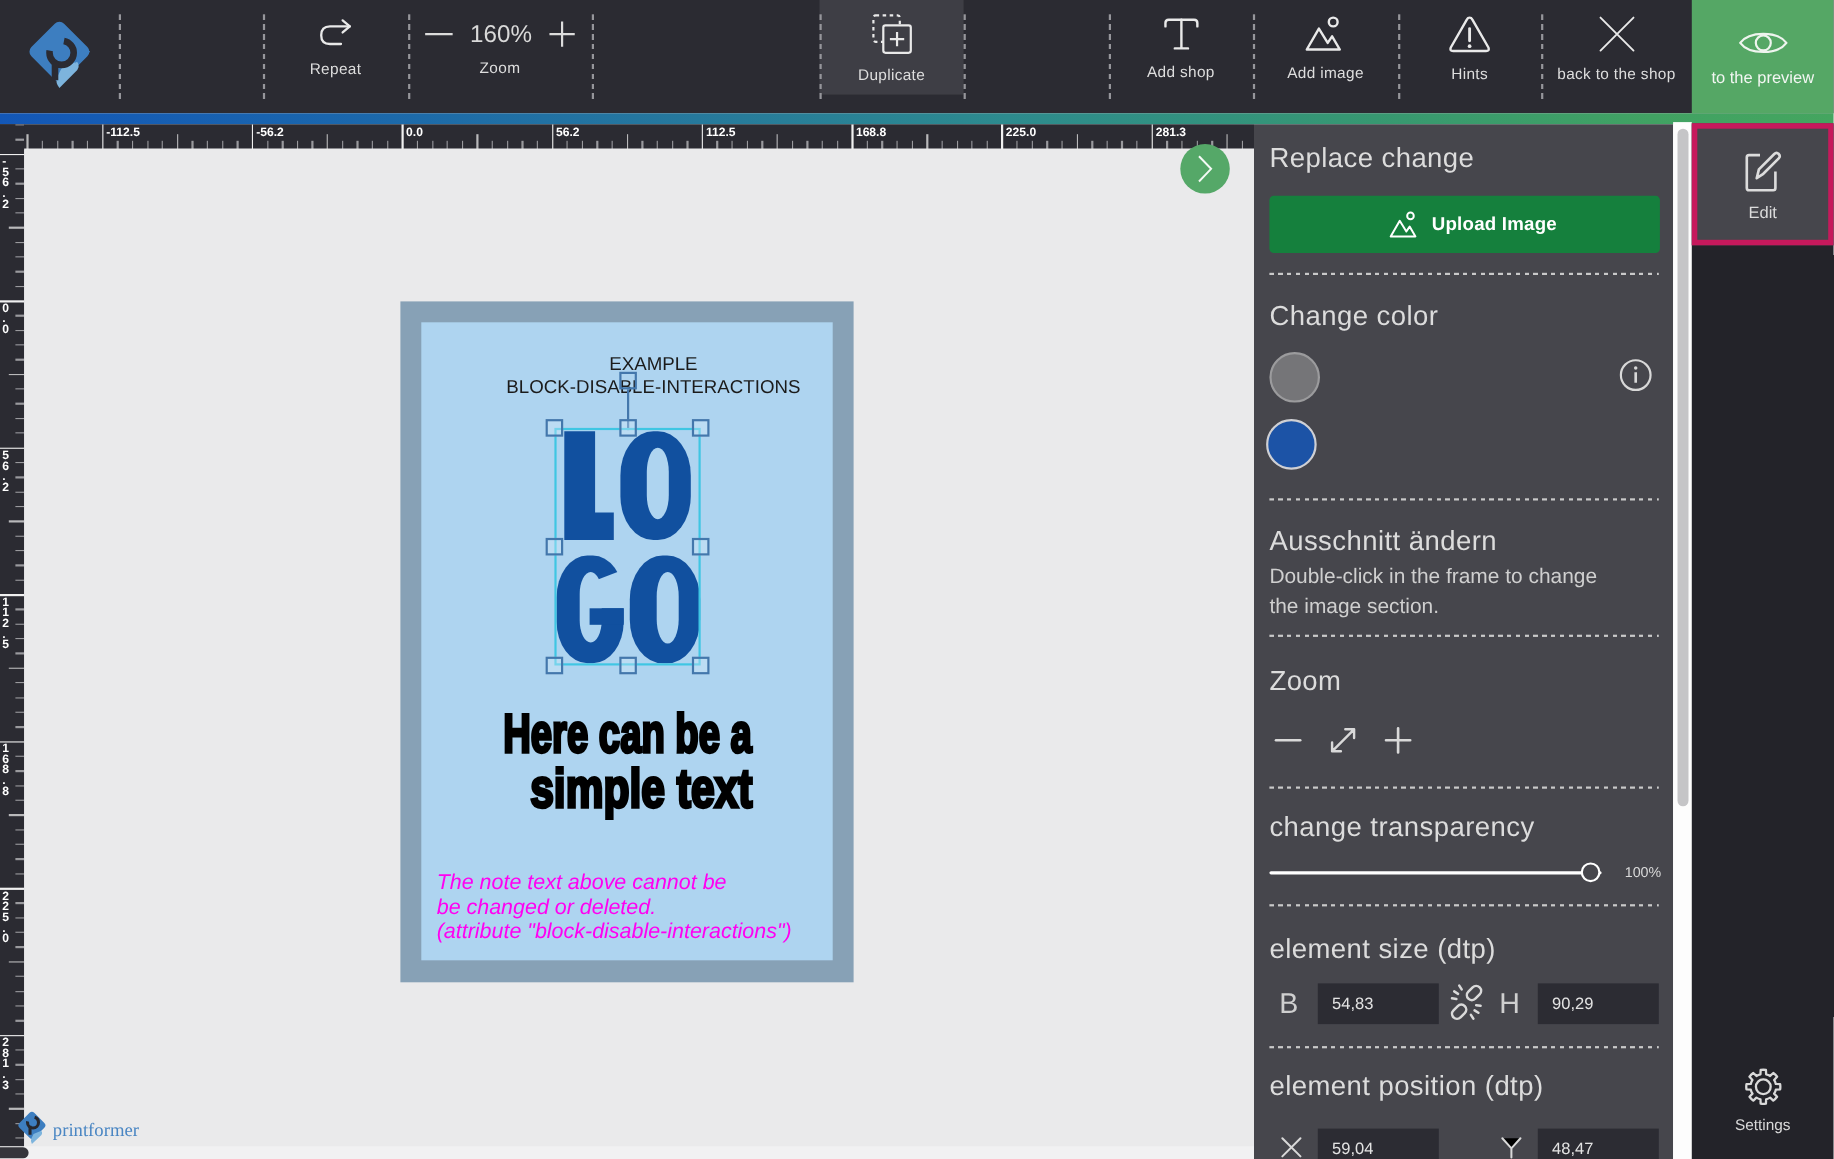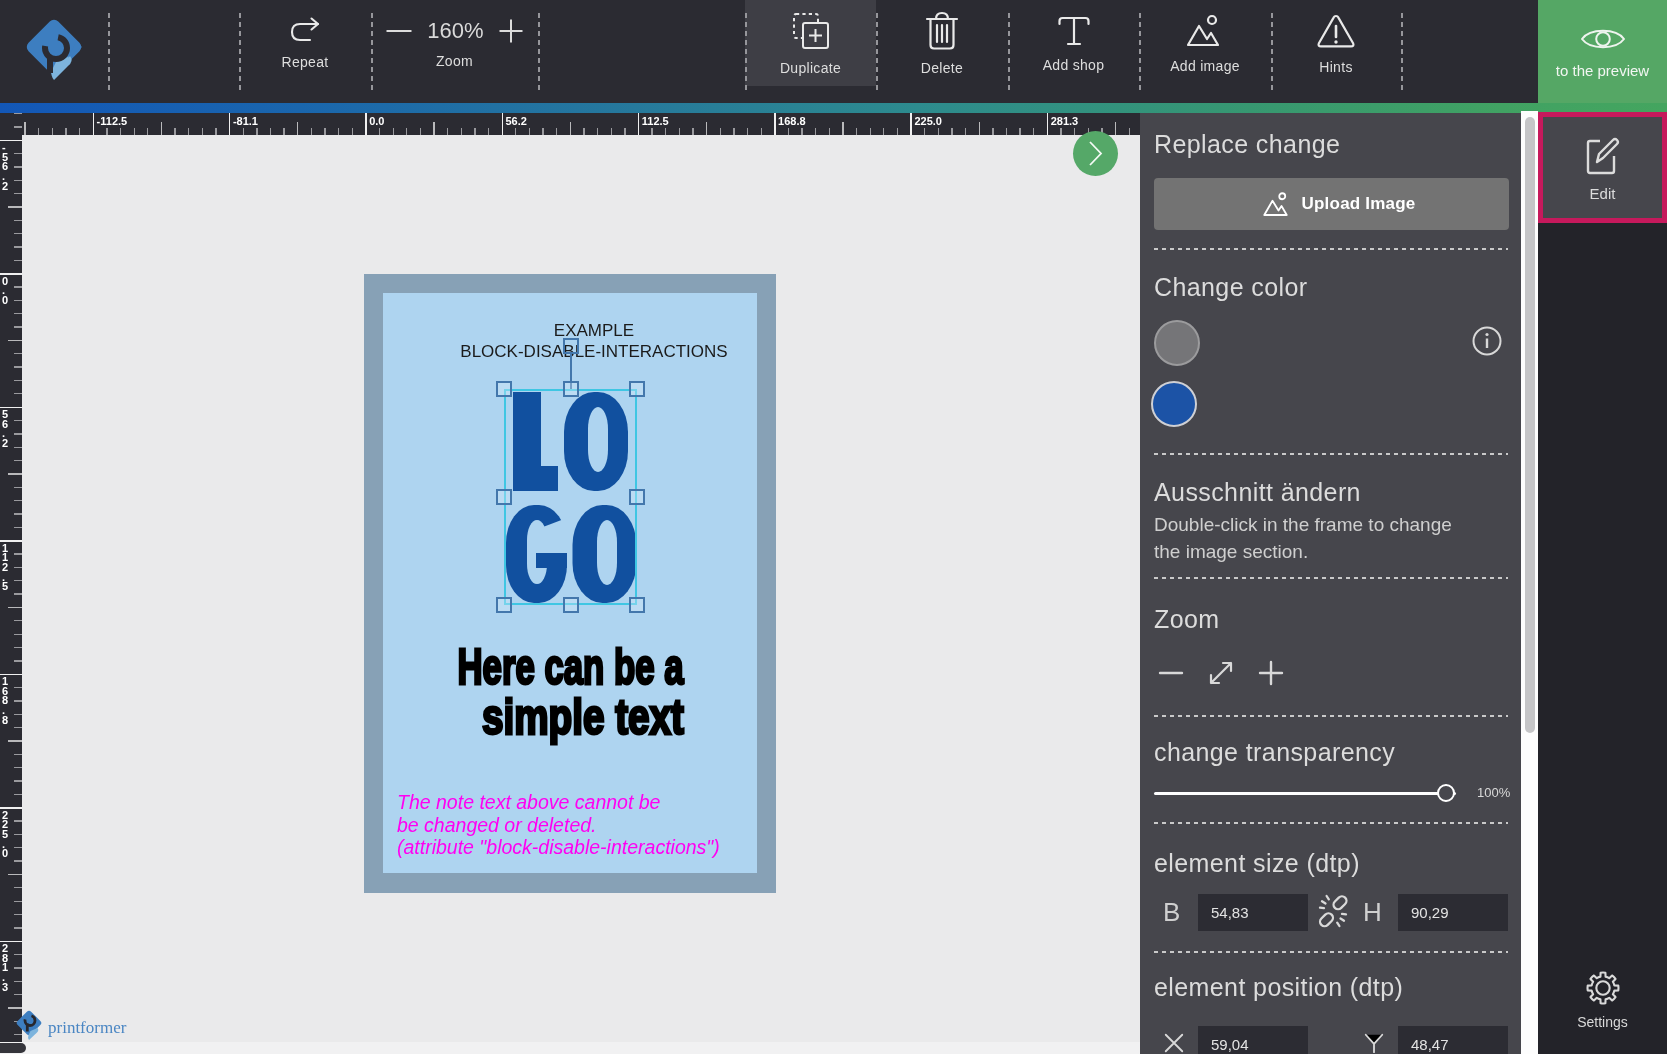--- a/index.html
+++ b/index.html
@@ -25,21 +25,21 @@
   #selrect { position:absolute; left:504px; top:389px; width:133px; height:216px; border:2px solid #3fc6e3; }
   .hndl { position:absolute; width:16px; height:16px; border:2px solid #4377ac; background:rgba(214,234,249,0.35); }
   #rotline { position:absolute; left:569.5px; top:354px; width:2px; height:37px; background:#4377ac; }
   #magtext { position:absolute; left:397px; top:791px; font-size:19.5px; font-style:italic; color:#ff00f2; line-height:22.5px; white-space:nowrap; }
   #greenbtn { position:absolute; left:1073px; top:131px; width:45px; height:45px; border-radius:50%; background:#55a868; display:flex; align-items:center; justify-content:center; }
   #panel { position:absolute; left:1140px; top:113px; width:381px; height:941px; background:#46464c; color:#dcdcdc; }
   .phead { position:absolute; left:14px; font-size:25px; font-weight:400; color:#dcdcdc; letter-spacing:0.4px; }
   .pdash { position:absolute; left:14px; width:354px; height:2px; background:repeating-linear-gradient(90deg,#c9c9c9 0 4px,transparent 4px 8px); }
   .pinput { position:absolute; width:110px; height:37px; background:#2c2c33; color:#e3e3e3; font-size:15px; line-height:37px; padding-left:13px; }
   .plab { position:absolute; font-size:26px; color:#cfcfcf; font-weight:400; }
-  #upload { position:absolute; left:14px; top:65px; width:355px; height:52px; background:#737373; border-radius:4px; display:flex; align-items:center; justify-content:center; color:#fff; font-size:17px; font-weight:bold; letter-spacing:0.2px; }
+  #upload { position:absolute; left:14px; top:65px; width:355px; height:52px; background:#15803d; border-radius:4px; display:flex; align-items:center; justify-content:center; color:#fff; font-size:17px; font-weight:bold; letter-spacing:0.2px; }
   .circ { position:absolute; border-radius:50%; }
   #vscroll { position:absolute; left:1521px; top:111px; width:17px; height:943px; background:#fdfdfd; }
   #vthumb { position:absolute; left:3.5px; top:6px; width:10px; height:616px; background:#c5c5c7; border-radius:5px; }
   #sidebar { position:absolute; left:1538px; top:113px; width:129px; height:941px; background:#232329; }
   .scell { display:flex; flex-direction:column; align-items:center; color:#d9d9d9; font-size:14px; }
   #editbox { position:absolute; left:1538px; top:112px; width:129px; height:111px; background:#46464c; border:5px solid #c6195c; display:flex; flex-direction:column; align-items:center; justify-content:center; color:#dcdcdc; font-size:15px; }
   #previewbtn { position:absolute; left:1538px; top:0; width:129px; height:103px; background:#55a765; display:flex; flex-direction:column; align-items:center; justify-content:center; color:#f2f6f2; }
 </style>
 </head>
 <body>
@@ -61,29 +61,20 @@
       <div class="lbl">Repeat</div>
     </div>
 <div class="tcell" style="left:745px;width:131px;background:#3e3e45;">
       <svg width="40" height="40" viewBox="0 0 40 40" fill="none">
         <rect x="3" y="3" width="24" height="24" rx="2" stroke="#e9e9e9" stroke-width="2" stroke-dasharray="3.2 3.2"></rect>
         <rect x="12" y="12" width="25" height="25" rx="2" fill="#3e3e45" stroke="#e9e9e9" stroke-width="2"></rect>
         <path d="M24.5 18 V31 M18 24.5 H31" stroke="#e9e9e9" stroke-width="2"></path>
       </svg>
       <div class="lbl">Duplicate</div>
     </div>
-<div class="tcell" style="left:876px;width:132px;">
-      <svg width="36" height="40" viewBox="0 0 36 40" fill="none">
-        <path d="M3 8 H33" stroke="#e9e9e9" stroke-width="2.2" stroke-linecap="round"></path>
-        <path d="M12 8 Q12 2 18 2 Q24 2 24 8" stroke="#e9e9e9" stroke-width="2.2"></path>
-        <path d="M6.5 8 V34 Q6.5 37.5 10 37.5 H26 Q29.5 37.5 29.5 34 V8" stroke="#e9e9e9" stroke-width="2.2"></path>
-        <path d="M13 14 V31 M18 14 V31 M23 14 V31" stroke="#e9e9e9" stroke-width="2.2" stroke-linecap="round"></path>
-      </svg>
-      <div class="lbl">Delete</div>
-    </div>
 <div class="tcell" style="left:1008px;width:131px;">
       <svg width="34" height="34" viewBox="0 0 34 34" fill="none">
         <path d="M2.5 10 V7 Q2.5 4 5.5 4 H28.5 Q31.5 4 31.5 7 V10" stroke="#e9e9e9" stroke-width="2.2" stroke-linecap="round"></path>
         <path d="M17 4 V29.5 M11 30 H23" stroke="#e9e9e9" stroke-width="2.2" stroke-linecap="round"></path>
       </svg>
       <div class="lbl">Add shop</div>
     </div>
 <div class="tcell" style="left:1139px;width:132px;">
       <svg width="40" height="36" viewBox="0 0 40 36" fill="none">
         <circle cx="27" cy="7" r="4" stroke="#e9e9e9" stroke-width="2.2"></circle>
@@ -91,20 +82,26 @@
       </svg>
       <div class="lbl">Add image</div>
     </div>
 <div class="tcell" style="left:1271px;width:130px;">
       <svg width="42" height="38" viewBox="0 0 42 38" fill="none">
         <path d="M21 4 Q19.4 4 18.6 5.6 L3.9 31.2 Q2.6 34.4 6 34.4 H36 Q39.4 34.4 38.1 31.2 L23.4 5.6 Q22.6 4 21 4 Z" stroke="#e9e9e9" stroke-width="2.2" stroke-linejoin="round"></path>
         <path d="M21 14 V25" stroke="#e9e9e9" stroke-width="2.6" stroke-linecap="round"></path>
         <circle cx="21" cy="30" r="1.7" fill="#e9e9e9"></circle>
       </svg>
       <div class="lbl">Hints</div>
+    </div>
+<div class="tcell" style="left:1401px;width:137px;">
+      <svg width="38" height="38" viewBox="0 0 38 38" fill="none">
+        <path d="M4 4 L34 34 M34 4 L4 34" stroke="#e9e9e9" stroke-width="1.7" stroke-linecap="round"></path>
+      </svg>
+      <div class="lbl">back to the shop</div>
     </div>
 <div class="tcell" style="left:371px;width:167px;">
 <div style="display:flex;align-items:center;gap:14px;">
 <svg width="28" height="24" viewBox="0 0 28 24">
           <path d="M1.5 12 H26.5" stroke="#dcdcdc" stroke-width="2"></path>
         </svg>
 <span style="font-size:22px;color:#d9d9d9;">160%</span>
 <svg width="26" height="26" viewBox="0 0 26 26">
           <path d="M1.5 13 H24.5 M13 1.5 V24.5" stroke="#dcdcdc" stroke-width="2"></path>
         </svg>
@@ -201,21 +198,21 @@
     <div style="position:absolute;left:1019.4px;top:15px;width:1.4px;height:8px;background:#9a9a9e"></div>
     <div style="position:absolute;left:1033.1px;top:15px;width:1.4px;height:8px;background:#9a9a9e"></div>
     <div style="position:absolute;left:1046.7px;top:0px;width:1.6px;height:23px;background:#f0f0f0"></div>
     <div style="position:absolute;left:1060.3px;top:15px;width:1.4px;height:8px;background:#9a9a9e"></div>
     <div style="position:absolute;left:1074.0px;top:15px;width:1.4px;height:8px;background:#9a9a9e"></div>
     <div style="position:absolute;left:1087.6px;top:15px;width:1.4px;height:8px;background:#9a9a9e"></div>
     <div style="position:absolute;left:1101.2px;top:15px;width:1.4px;height:8px;background:#9a9a9e"></div>
     <div style="position:absolute;left:1114.9px;top:9px;width:1.4px;height:14px;background:#b9b9bb"></div>
     <div style="position:absolute;left:1128.5px;top:15px;width:1.4px;height:8px;background:#9a9a9e"></div>
     <div class="hlab" style="left:96.6px">-112.5</div>
-    <div class="hlab" style="left:232.9px">-81.1</div>
+    <div class="hlab" style="left:232.9px">-56.2</div>
     <div class="hlab" style="left:369.2px">0.0</div>
     <div class="hlab" style="left:505.5px">56.2</div>
     <div class="hlab" style="left:641.8px">112.5</div>
     <div class="hlab" style="left:778.1px">168.8</div>
     <div class="hlab" style="left:914.4px">225.0</div>
     <div class="hlab" style="left:1050.7px">281.3</div>
   </div>
 <div id="vruler">
     <div style="position:absolute;top:-0.2px;left:14px;height:1.4px;width:8px;background:#9a9a9e"></div>
     <div style="position:absolute;top:13.2px;left:14px;height:1.4px;width:8px;background:#9a9a9e"></div>

